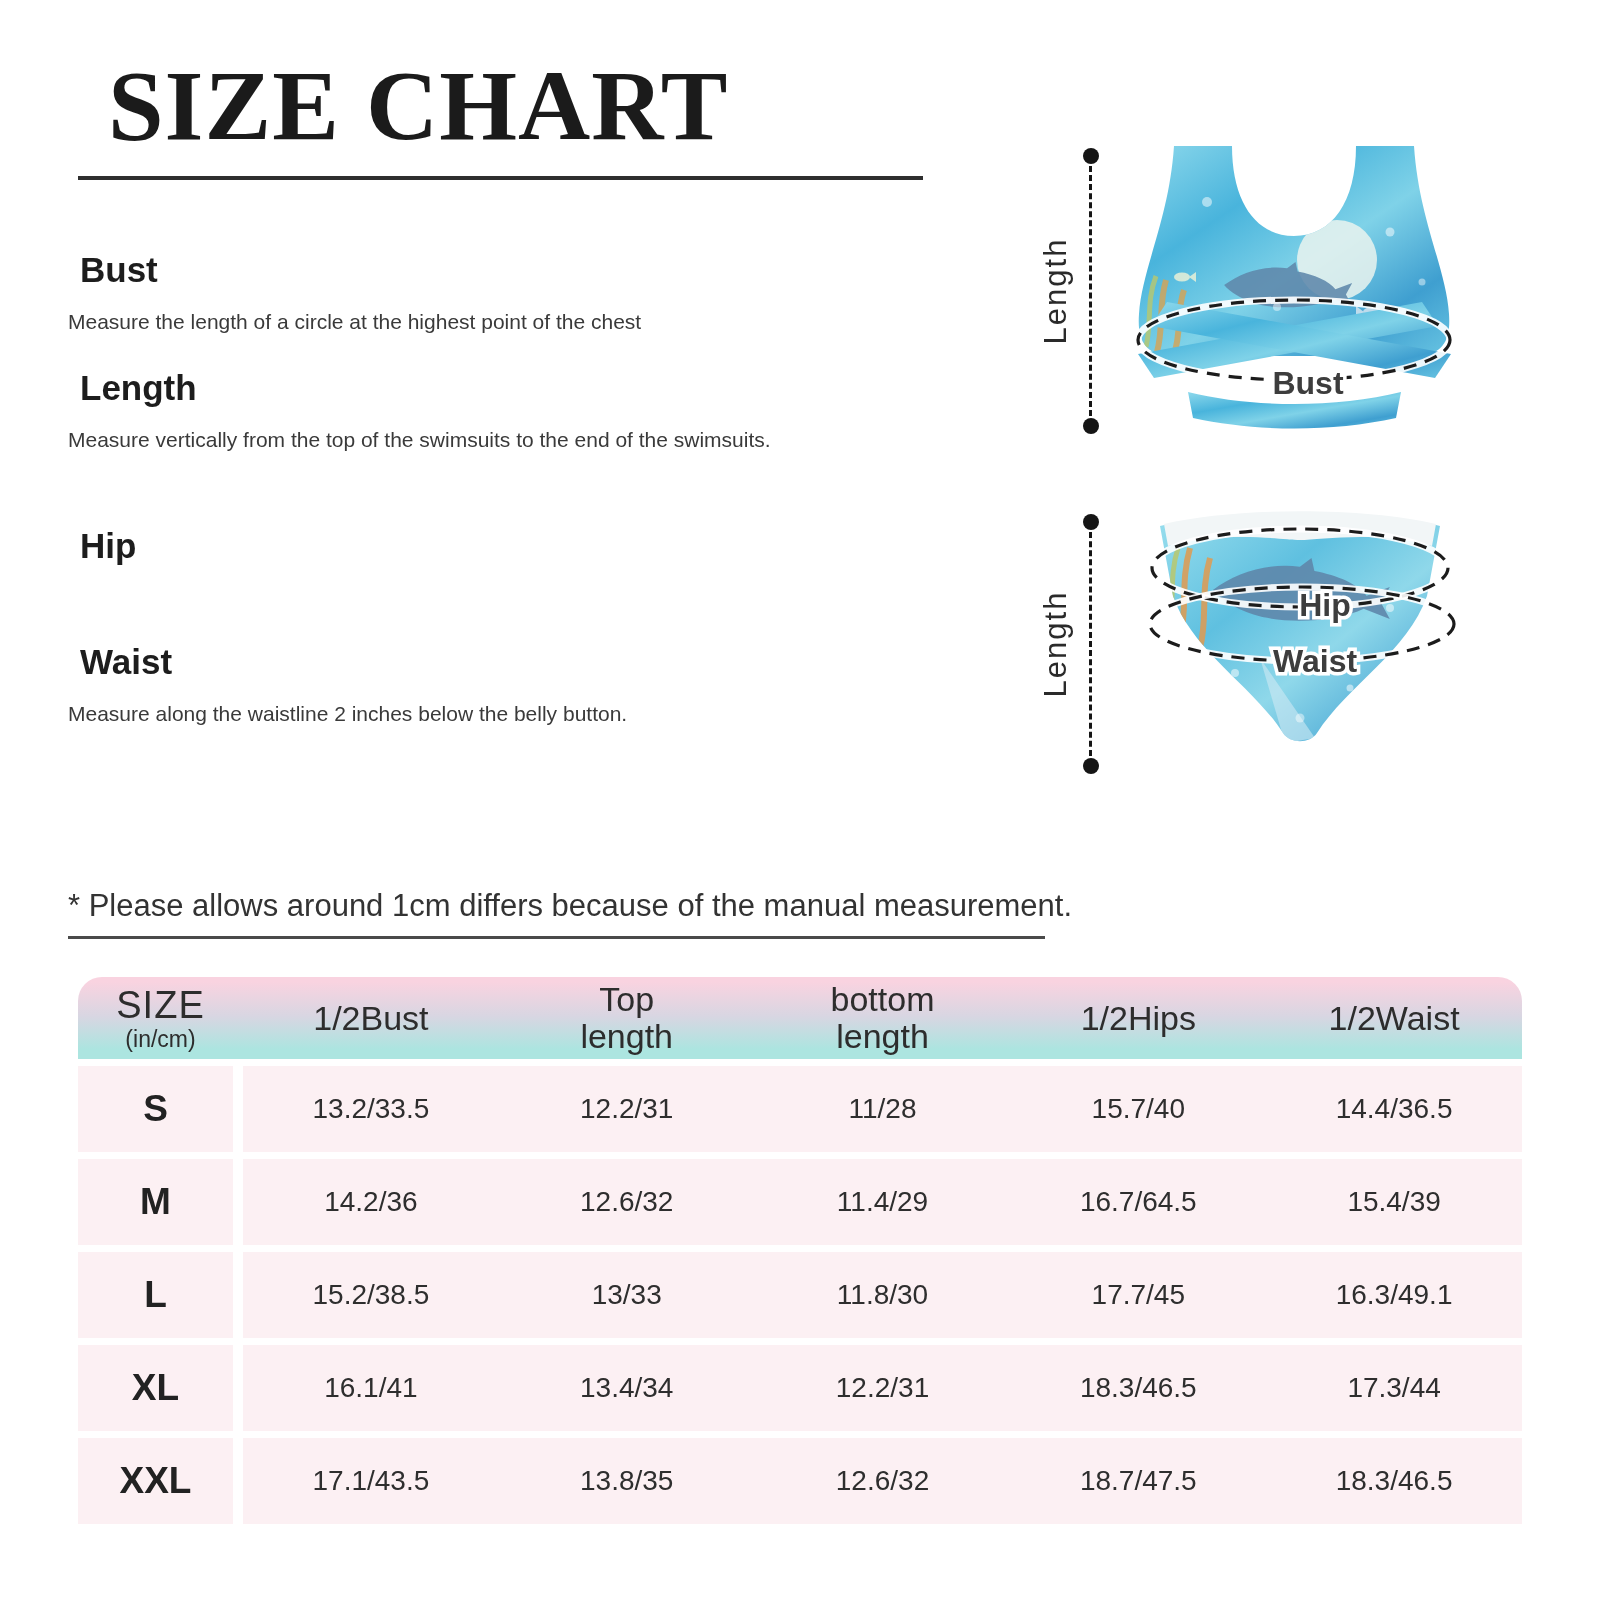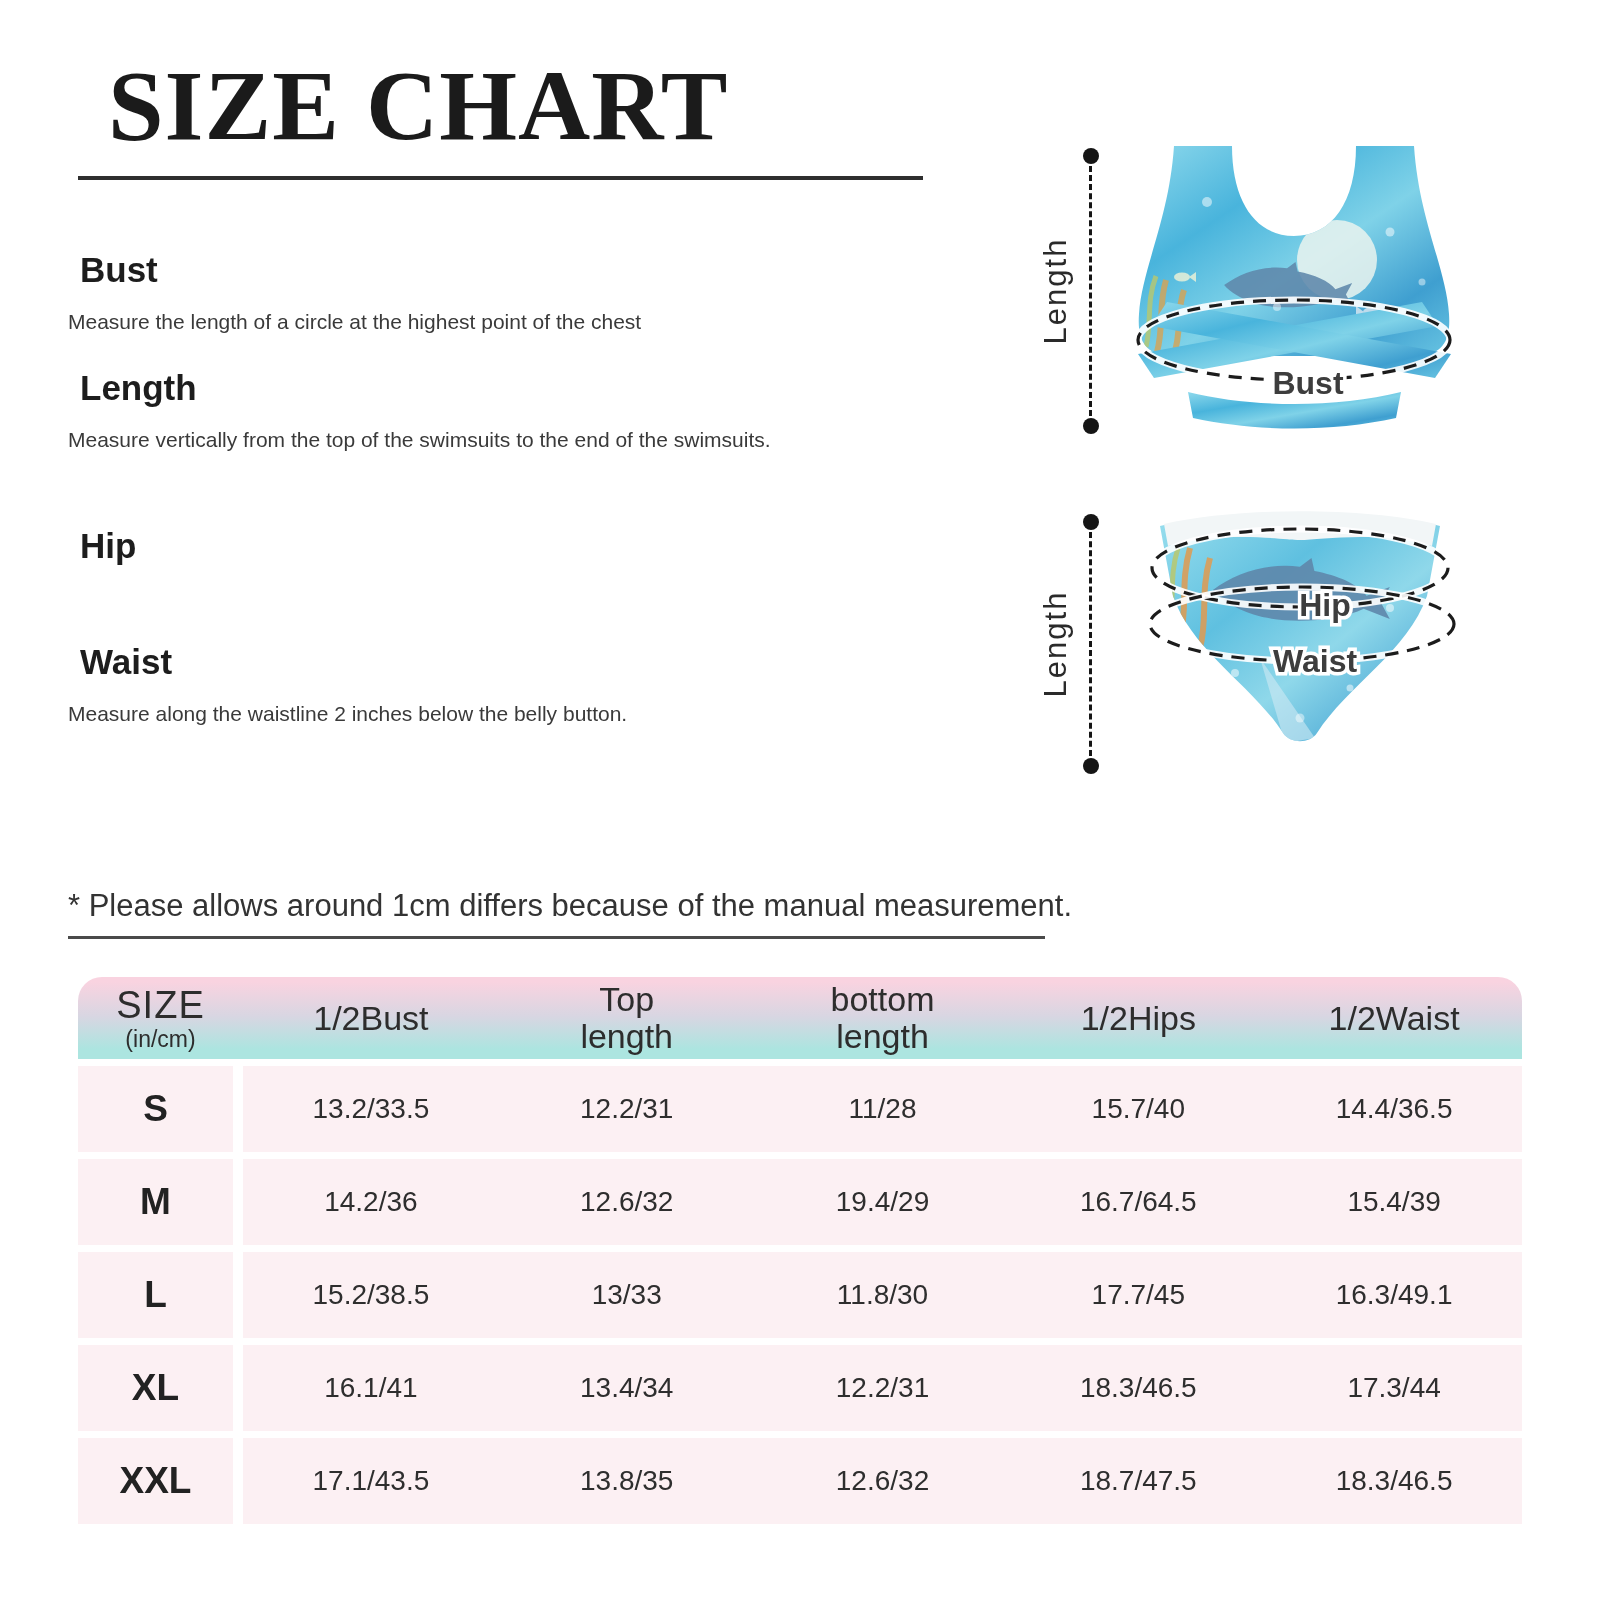--- a/index.html
+++ b/index.html
@@ -202,21 +202,21 @@
         <div class="cell">14.4/36.5</div>
       </div>
     </div>
 
     <div class="trow">
       <div class="size">M</div>
       <div class="colgap"></div>
       <div class="vals">
         <div class="cell">14.2/36</div>
         <div class="cell">12.6/32</div>
-        <div class="cell">19.4/29</div>
+        <div class="cell">11.4/29</div>
         <div class="cell">16.7/64.5</div>
         <div class="cell">15.4/39</div>
       </div>
     </div>
 
     <div class="trow">
       <div class="size">L</div>
       <div class="colgap"></div>
       <div class="vals">
         <div class="cell">15.2/38.5</div>

